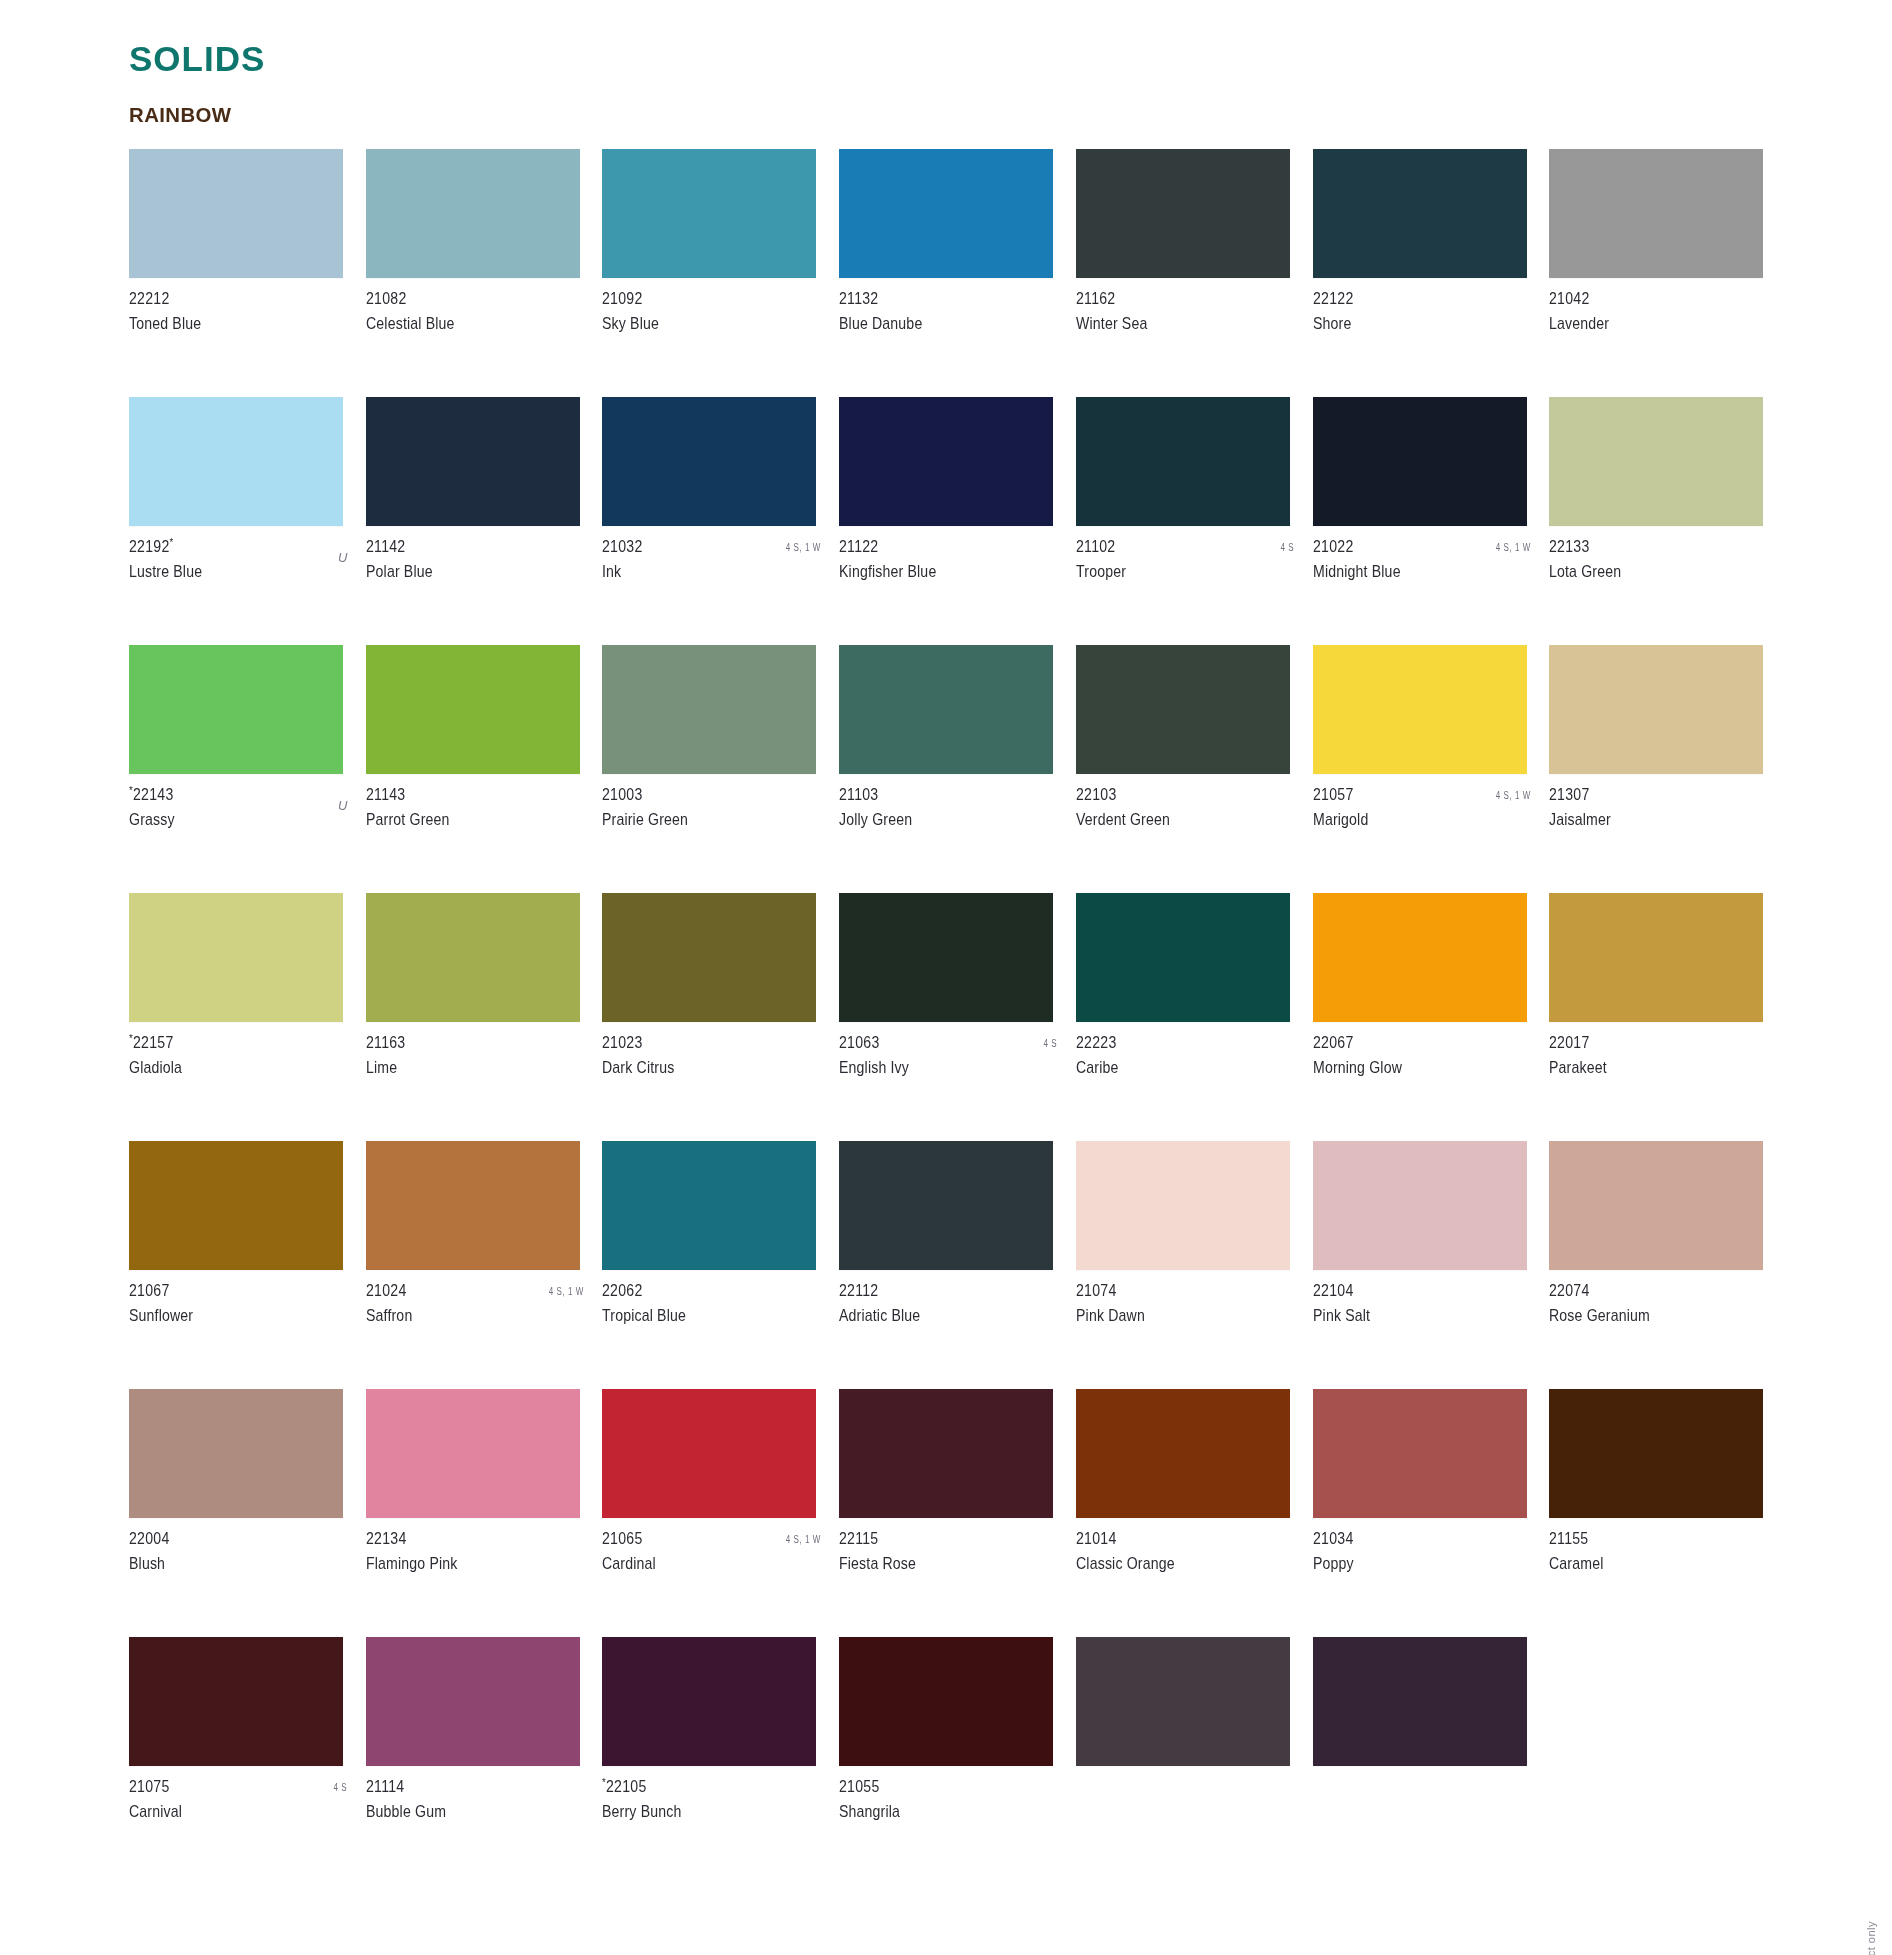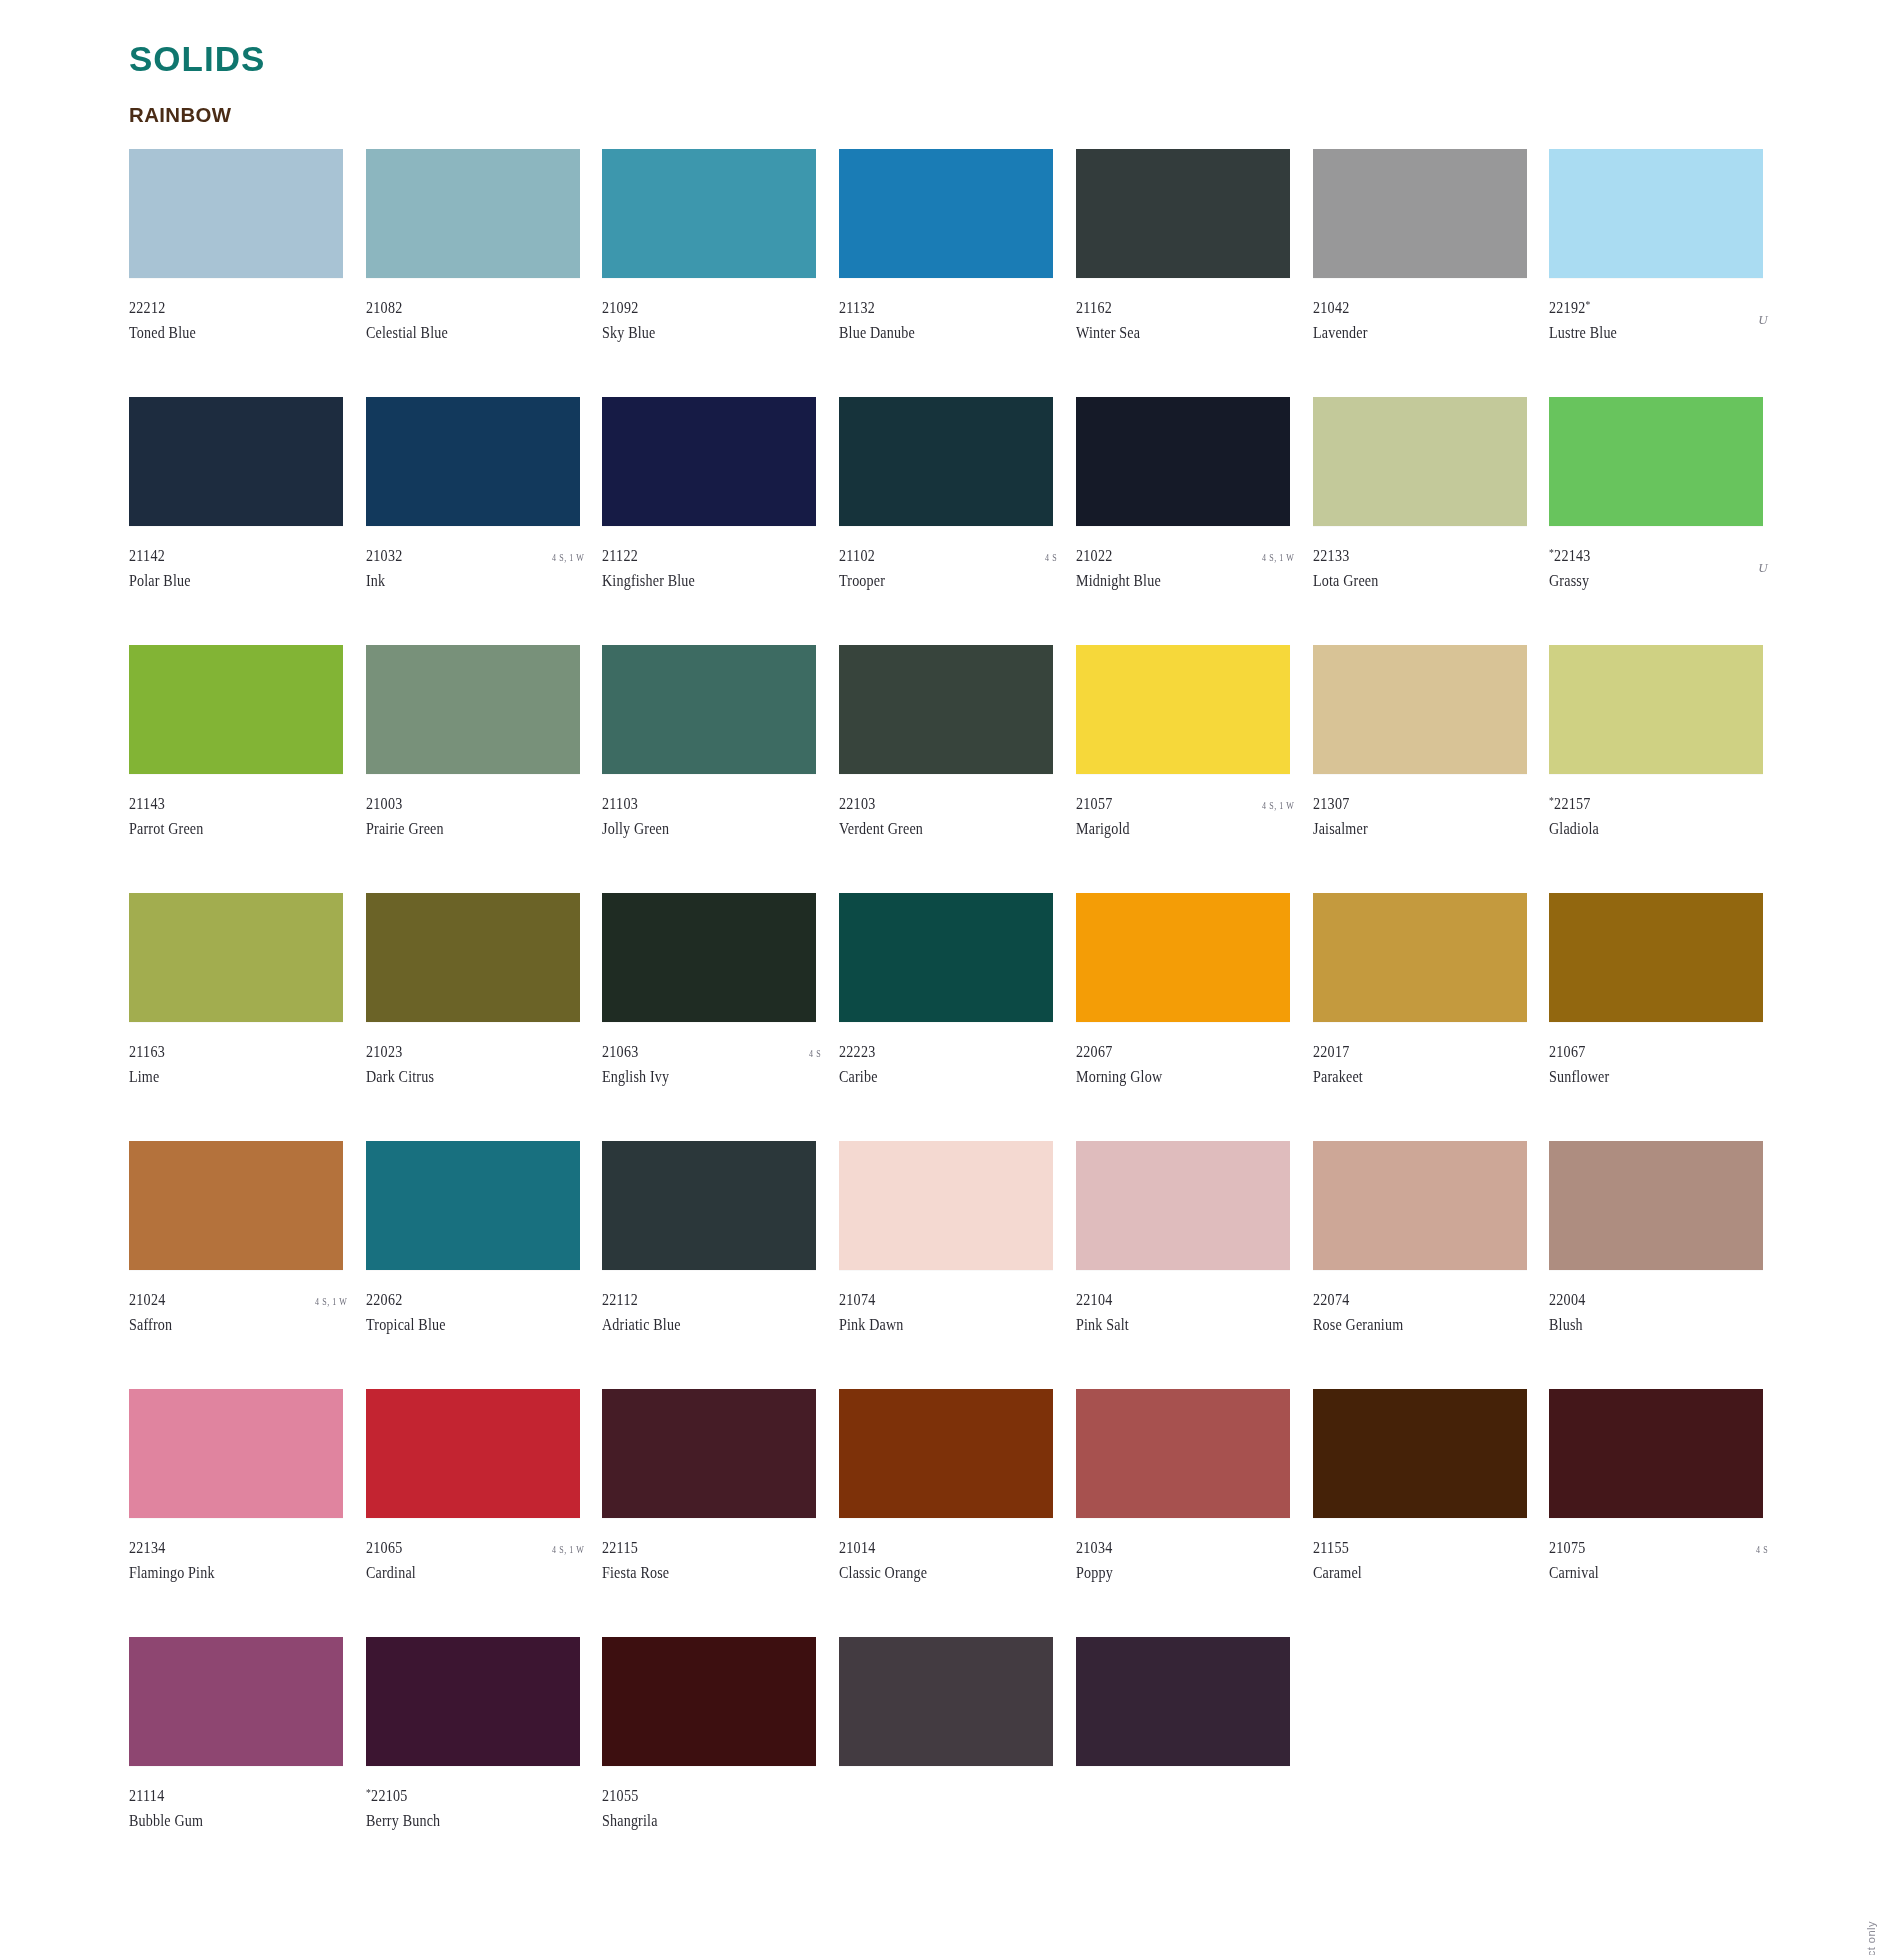--- a/index.html
+++ b/index.html
@@ -52,23 +52,22 @@
     box-sizing: border-box;
   }
   .swatch {
     width: 214px;
     height: 129px;
     display: block;
     box-shadow: 0 0.7px 0 rgba(0,0,0,0.04);
   }
   .meta {
     position: relative;
-    margin-top: 22px;
+    margin-top: 12px;
     height: 46px;
-    font-family: Liberation Serif, serif;
   }
   .code {
     font-size: 16.4px;
     color: #2b2b33;
     letter-spacing: 0.3px;
     line-height: 1.0;
     white-space: nowrap;
     font-stretch: condensed;
     transform: scaleX(0.86);
     transform-origin: left top;
@@ -159,20 +158,27 @@
         </div>
       </div>
       <div class="cell">
         <div class="swatch" style="background: rgb(51, 60, 60);"></div>
         <div class="meta">
           <div class="code">21162</div>
           <div class="name">Winter Sea</div>
         </div>
       </div>
       <div class="cell">
+        <div class="swatch" style="background: rgb(29, 58, 69);"></div>
+        <div class="meta">
+          <div class="code">22122</div>
+          <div class="name">Shore</div>
+        </div>
+      </div>
+      <div class="cell">
         <div class="swatch" style="background: rgb(152, 152, 153);"></div>
         <div class="meta">
           <div class="code">21042</div>
           <div class="name">Lavender</div>
         </div>
       </div>
       <div class="cell">
         <div class="swatch" style="background: rgb(170, 220, 242);"></div>
         <div class="meta">
           <div class="code">22192<span class="star">*</span></div>

